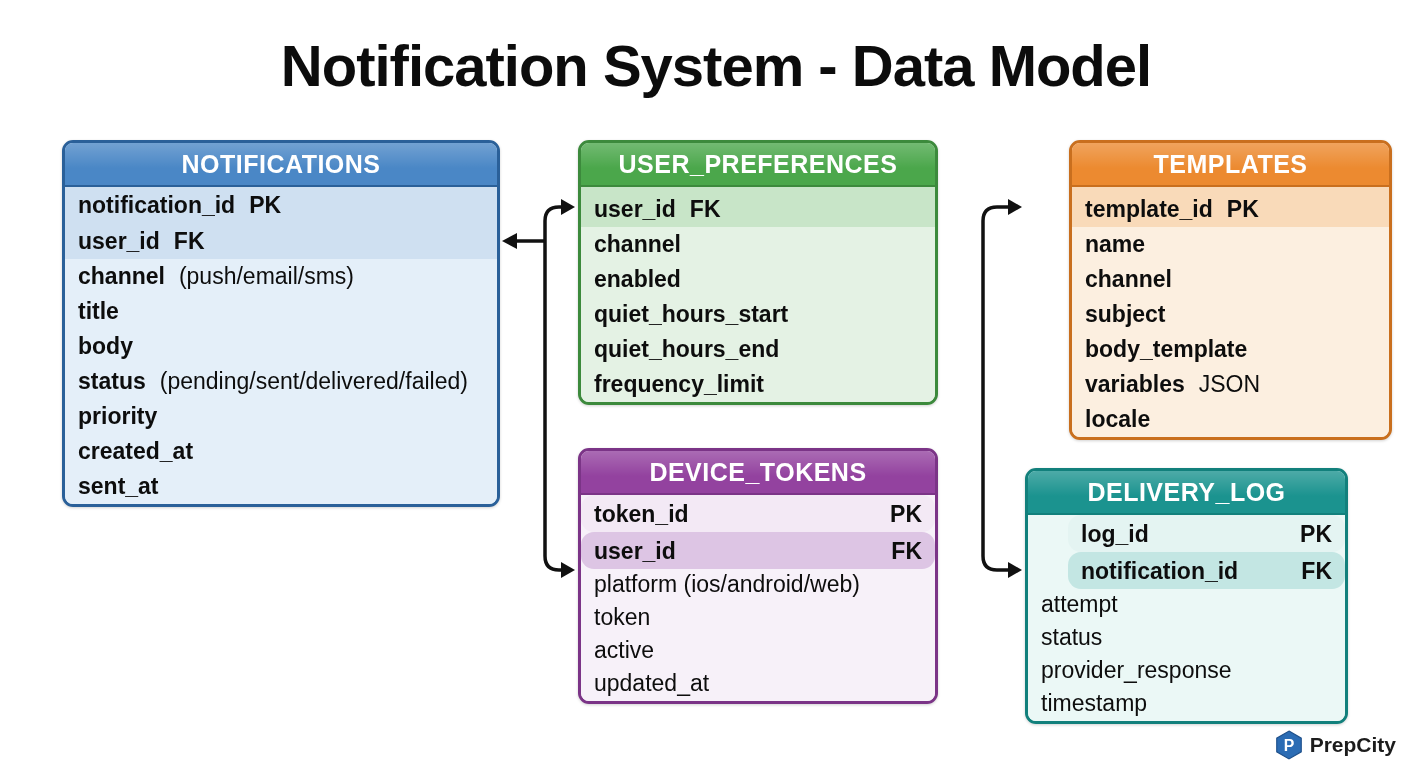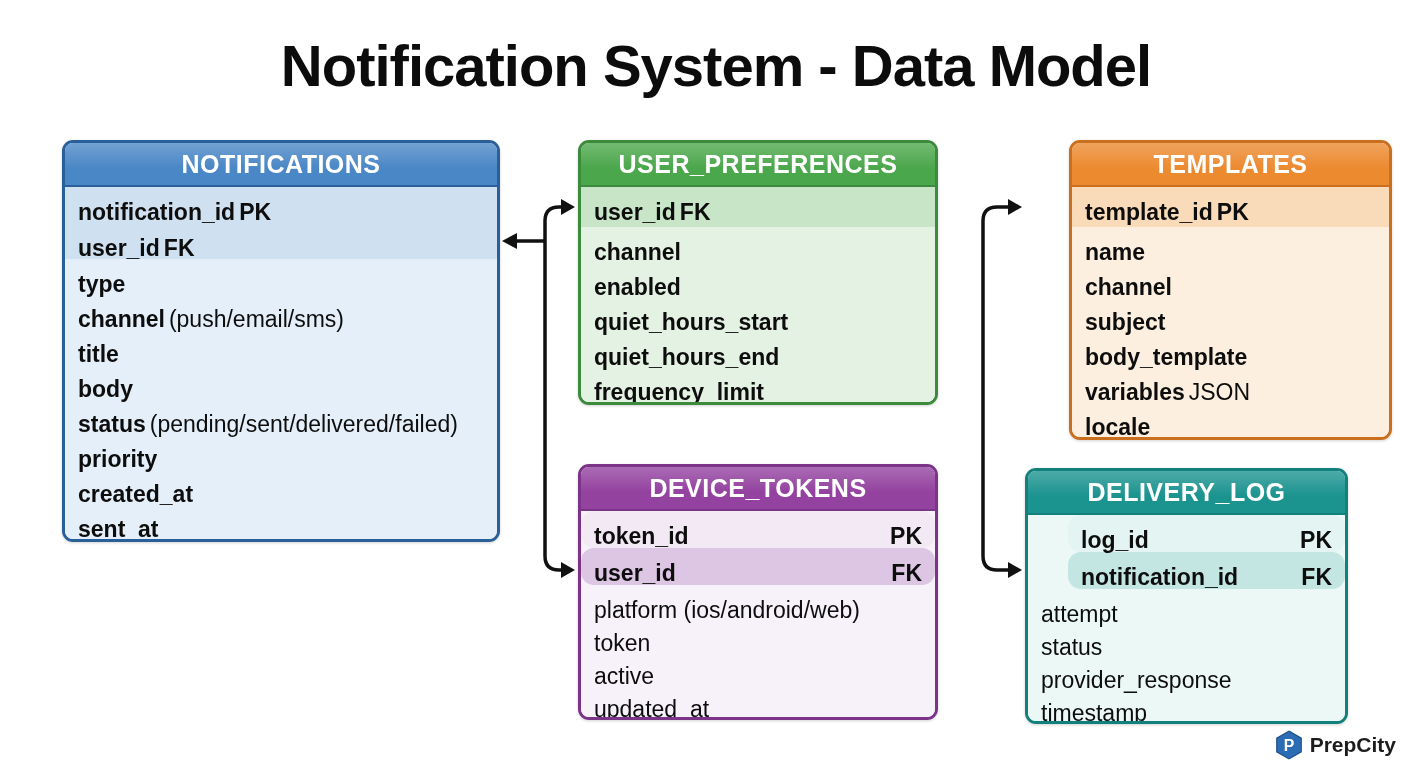--- a/index.html
+++ b/index.html
@@ -28,22 +28,22 @@
   }
   .etable .hd {
     height:44px;
     display:flex; align-items:center; justify-content:center;
     background:var(--c-header,#888);
     background-image:linear-gradient(rgba(255,255,255,.22), rgba(255,255,255,0) 60%);
     border-bottom:2px solid var(--c-border,#333);
     color:#ffffff; font-weight:bold; font-size:25px; letter-spacing:.5px;
   }
   .row {
-    display:flex; align-items:flex-start;
-    padding:12px 13px; gap:4px;
+    display:flex; align-items:flex-end;
+    padding:4px 13px; gap:14px;
     font-size:23px; color:#0d0d0d;
     background:var(--c-row,#fff);
     white-space:nowrap;
   }
   .row .fname { font-weight:bold; }
   .row .fnote { font-weight:normal; }
   .row.key  { background:var(--c-key,#ddd); }
   .row.pkrow{ background:var(--c-pk,var(--c-key,#ddd)); }
   .row.spread { justify-content:space-between;border-radius:13px; }
   .row .badge { font-weight:bold; }
@@ -55,21 +55,21 @@
   #tbl-notifications .body { height:35px; }
 
   #tbl-user-preferences { left:578px; top:140px; width:360px; }
   #tbl-user-preferences .key  { height:40px; }
   #tbl-user-preferences .body { height:35px; }
 
   #tbl-templates { left:1025px; top:140px; width:323px;margin-left:44px; }
   #tbl-templates .key  { height:40px; }
   #tbl-templates .body { height:35px; }
 
-  #tbl-device-tokens { left:578px; top:464px; width:360px; }
+  #tbl-device-tokens { left:578px; top:448px; width:360px; }
   #tbl-device-tokens .pkrow, #tbl-device-tokens .key { height:37px; }
   #tbl-device-tokens .body { height:33px; }
 
   #tbl-delivery-log { left:1025px; top:468px; width:323px; }
   #tbl-delivery-log .pkrow, #tbl-delivery-log .key { height:37px;margin-left:40px; }
   #tbl-delivery-log .body { height:33px; }
 
   
   #connectors { position:absolute; left:0; top:0; width:1408px; height:768px; pointer-events:none; }
   #connectors path { fill:none; stroke:#111111; stroke-width:3.5px; }
@@ -91,23 +91,20 @@
   <div class="hd">
       <span>NOTIFICATIONS</span>
     </div>
   <div class="row key">
       <span class="fname">notification_id</span>
       <span class="fname badge">PK</span>
     </div>
   <div class="row key">
       <span class="fname">user_id</span>
       <span class="fname badge">FK</span>
-    </div>
-  <div class="row body">
-      <span class="fname">type</span>
     </div>
   <div class="row body">
       <span class="fname">channel</span>
       <span class="fnote">(push/email/sms)</span>
     </div>
   <div class="row body">
       <span class="fname">title</span>
     </div>
   <div class="row body">
       <span class="fname">body</span>

